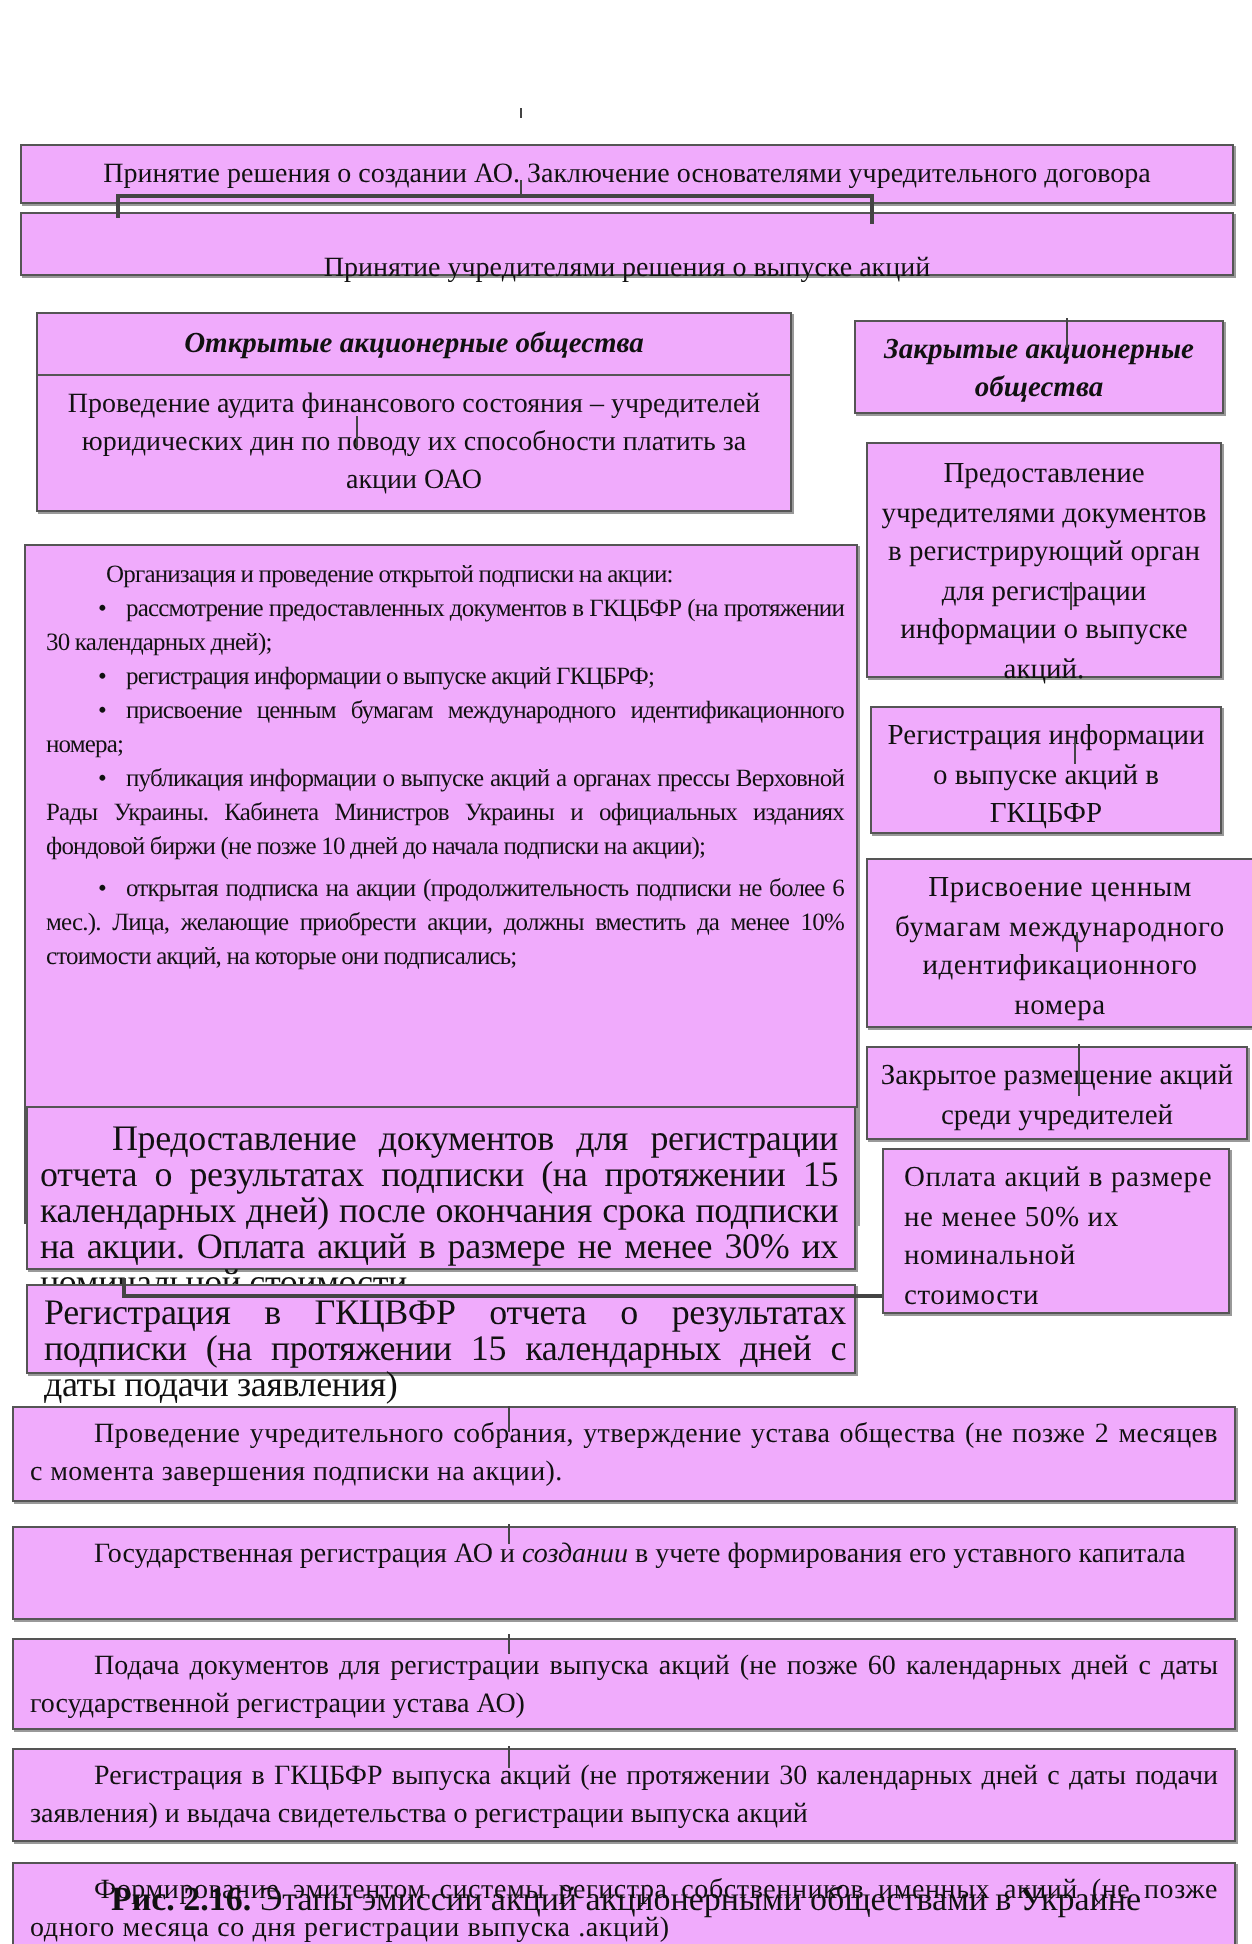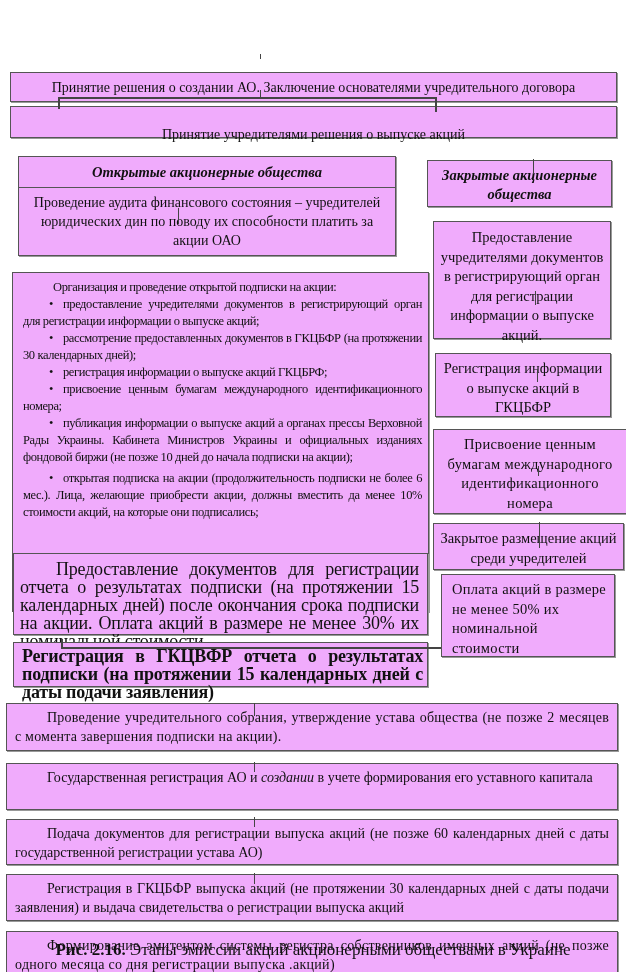--- a/index.html
+++ b/index.html
@@ -44,34 +44,33 @@
   </div>
   <div class="center t14" style="padding:5px 14px 0; font-size:14px; line-height:19px;">
     <span>Проведение аудита финансового состояния – учредителей юридических дин по поводу их способности платить за акции ОАО</span>
   </div>
 </div>
 <div class="line" style="left:178px; top:208px; width:1px; height:16px;"></div>
 
 <div class="box just t13n" style="left:12px; top:224px; width:417px; height:340px; padding:6px 6px 0 10px;">
   <div class="indent" style="text-indent:30px;">Организация и проведение открытой подписки на акции:</div>
   <ul class="bul">
-    <li><span class="dot">•</span><span>предоставление учредителями документов в регистрирующий орган для регистрации информации о выпуске акций;</span></li>
     <li><span class="dot">•</span><span>рассмотрение предоставленных документов в ГКЦБФР (на протяжении 30 календарных дней);</span></li>
     <li><span class="dot">•</span><span>регистрация информации о выпуске акций ГКЦБРФ;</span></li>
     <li><span class="dot">•</span><span>присвоение ценным бумагам международного идентификационного номера;</span></li>
     <li><span class="dot">•</span><span>публикация информации о выпуске акций а органах прессы Верховной Рады Украины. Кабинета Министров Украины и официальных изданиях фондовой биржи (не позже 10 дней до начала подписки на акции);</span></li>
     <li style="margin-top:4px;"><span class="dot">•</span><span>открытая подписка на акции (продолжительность подписки не более 6 мес.). Лица, желающие приобрести акции, должны вместить да менее 10% стоимости акций, на которые они подписались;</span></li>
   </ul>
 </div>
 
 <div class="box just t13" style="left:13px; top:505px; width:415px; height:82px; padding:6px 8px 0 6px; letter-spacing:-0.2px;">
   <div class="indent" style="text-indent:36px;">Предоставление документов для регистрации отчета о результатах подписки (на протяжении 15 календарных дней) после окончания срока подписки на акции. Оплата акций в размере не менее 30% их номинальной стоимости</div>
 </div>
 
-<div class="box just t13" style="left:13px; top:594px; width:415px; height:45px; padding:4px 4px 0 8px; letter-spacing:-0.2px;font-weight:bold;">
+<div class="box just t13" style="left:13px; top:594px; width:415px; height:45px; padding:4px 4px 0 8px; letter-spacing:-0.2px;">
   <div>Регистрация в ГКЦВФР отчета о результатах подписки (на протяжении 15 календарных дней с даты подачи заявления)</div>
 </div>
 
 <div class="line" style="left:61px; top:639px; width:1.5px; height:9px;"></div>
 <div class="line" style="left:61px; top:647px; width:394px; height:1.5px;"></div>
 <div class="line" style="left:454px; top:630px; width:1.5px; height:26px;"></div>
 
 <div class="box center bi" style="left:427px; top:112px; width:185px; height:47px; font-size:14.5px; line-height:19px; padding-top:5px;">
   <span>Закрытые акционерные общества</span>
 </div>

